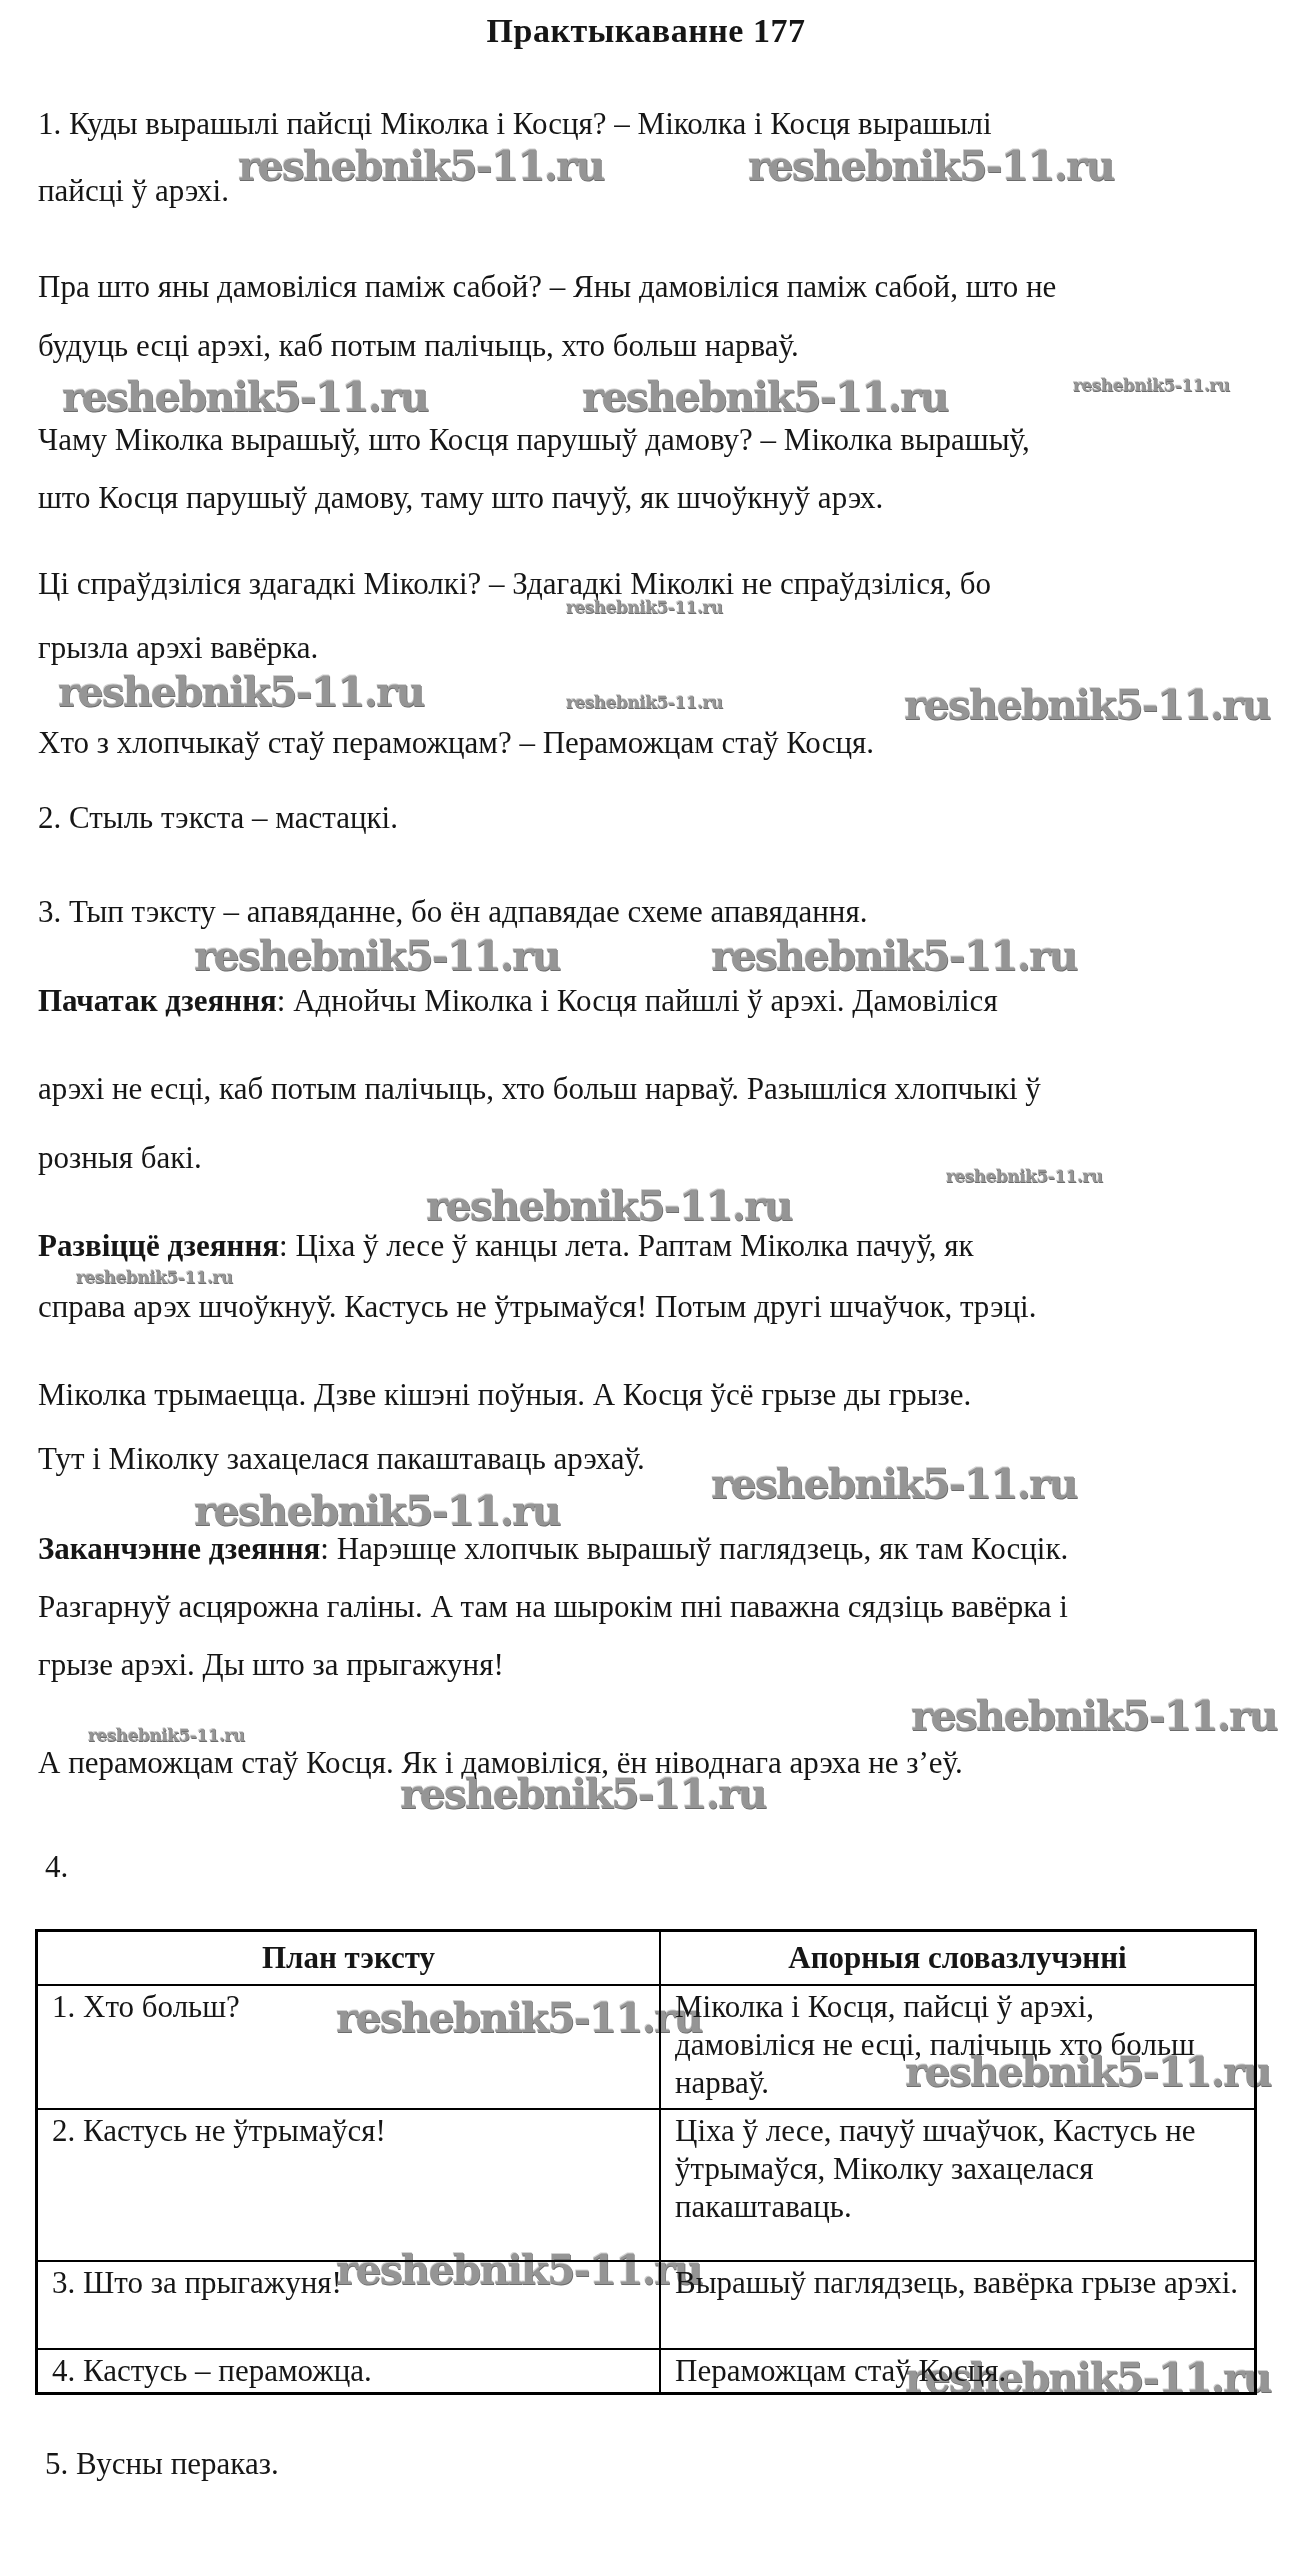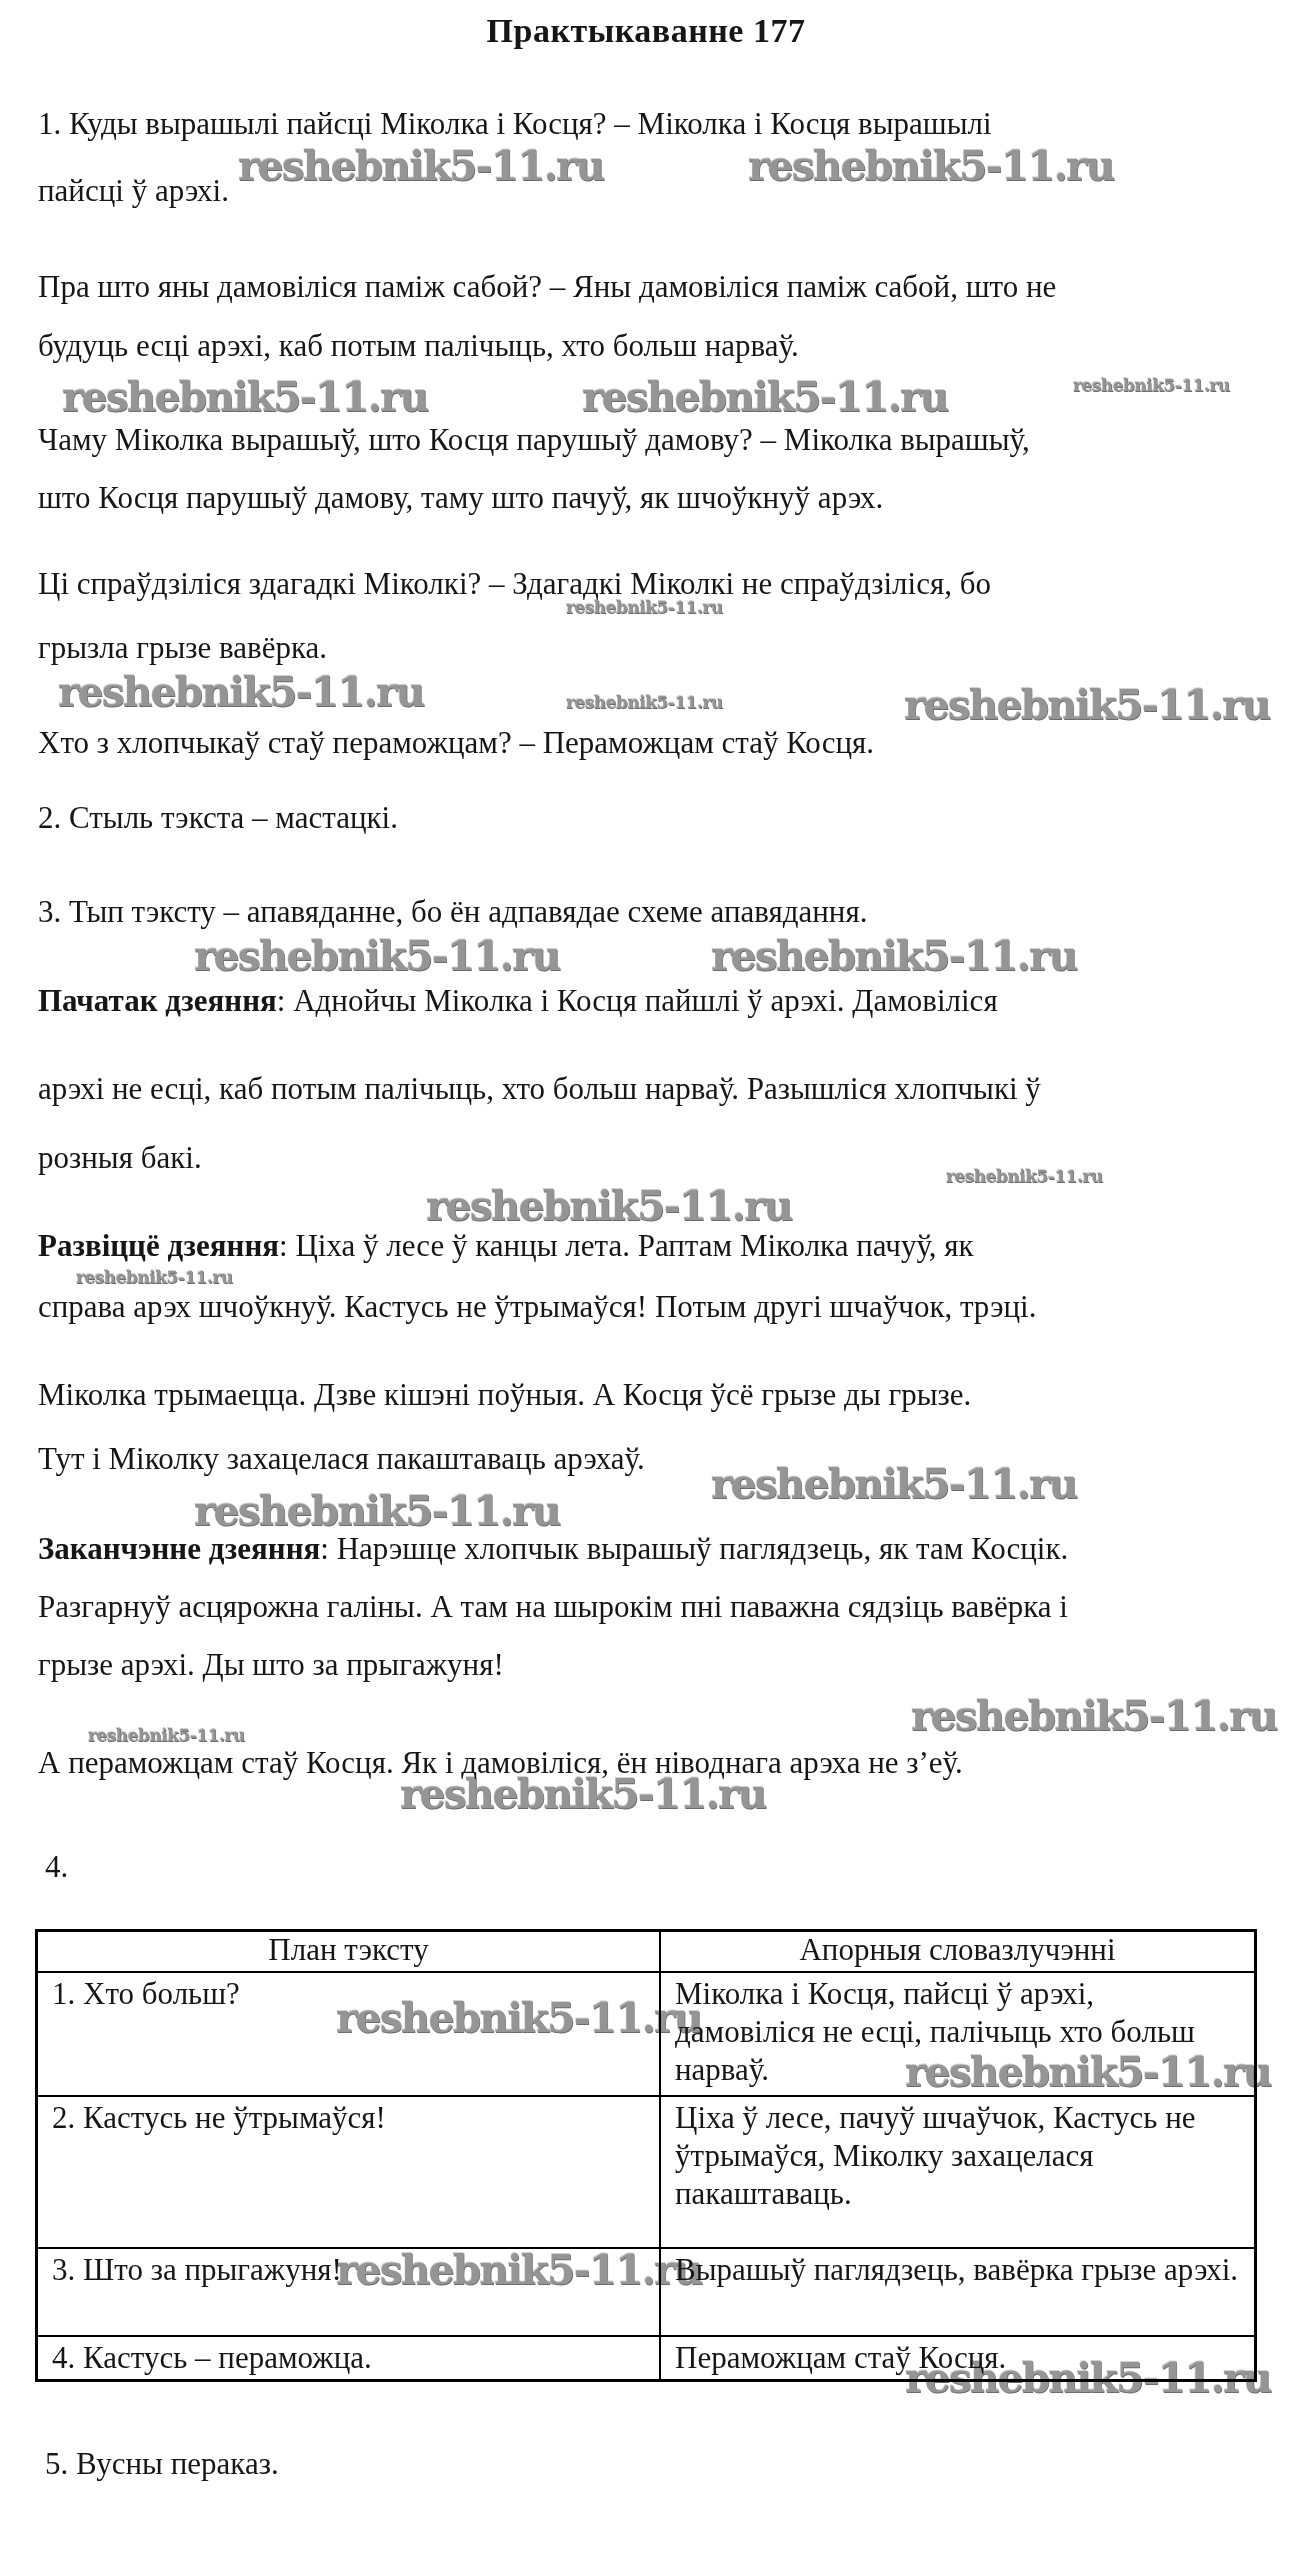--- a/index.html
+++ b/index.html
@@ -50,22 +50,22 @@
     border:2px solid #000;
     vertical-align:top;
     padding:2px 14px 2px 14px;
     line-height:38px;
     text-align:left;
     overflow:hidden;
   }
   .doc-table th{
     border-top-width:3px;
     text-align:center;
-    font-weight:normal;
-    padding:0 4px;
+    font-weight:bold;
+    padding:8px 4px;
     line-height:36px;
   }
   .doc-table .c1{width:613px;}
   .doc-table td.c1{border-left-width:3px;}
   .doc-table td.c2{border-right-width:3px;}
   .doc-table tr.hr th:first-child{border-left-width:3px;}
   .doc-table tr.hr th:last-child{border-right-width:3px;}
   .doc-table tr.r1{height:124px;}
   .doc-table tr.r2{height:152px;}
   .doc-table tr.r3{height:88px;}
@@ -80,21 +80,21 @@
 
   <div class="title">Практыкаванне 177</div>
 
   <div class="bl" style="top:105px">1. Куды вырашылі пайсці Міколка і Косця? – Міколка і Косця вырашылі</div>
   <div class="bl" style="top:172px">пайсці ў арэхі.</div>
   <div class="bl" style="top:268px">Пра што яны дамовіліся паміж сабой? – Яны дамовіліся паміж сабой, што не</div>
   <div class="bl" style="top:327px">будуць есці арэхі, каб потым палічыць, хто больш нарваў.</div>
   <div class="bl" style="top:421px">Чаму Міколка вырашыў, што Косця парушыў дамову? – Міколка вырашыў,</div>
   <div class="bl" style="top:479px">што Косця парушыў дамову, таму што пачуў, як шчоўкнуў арэх.</div>
   <div class="bl" style="top:565px">Ці спраўдзіліся здагадкі Міколкі? – Здагадкі Міколкі не спраўдзіліся, бо</div>
-  <div class="bl" style="top:629px">грызла грызе вавёрка.</div>
+  <div class="bl" style="top:629px">грызла арэхі вавёрка.</div>
   <div class="bl" style="top:724px">Хто з хлопчыкаў стаў пераможцам? – Пераможцам стаў Косця.</div>
   <div class="bl" style="top:799px">2. Стыль тэкста – мастацкі.</div>
   <div class="bl" style="top:893px">3. Тып тэксту – апавяданне, бо ён адпавядае схеме апавядання.</div>
   <div class="bl" style="top:982px"><b>Пачатак дзеяння</b><span>: Аднойчы Міколка і Косця пайшлі ў арэхі. Дамовіліся</span></div>
   <div class="bl" style="top:1070px">арэхі не есці, каб потым палічыць, хто больш нарваў. Разышліся хлопчыкі ў</div>
   <div class="bl" style="top:1139px">розныя бакі.</div>
   <div class="bl" style="top:1227px"><b>Развіццё дзеяння</b><span>: Ціха ў лесе ў канцы лета. Раптам Міколка пачуў, як</span></div>
   <div class="bl" style="top:1288px">справа арэх шчоўкнуў. Кастусь не ўтрымаўся! Потым другі шчаўчок, трэці.</div>
   <div class="bl" style="top:1376px">Міколка трымаецца. Дзве кішэні поўныя. А Косця ўсё грызе ды грызе.</div>
   <div class="bl" style="top:1440px">Тут і Міколку захацелася пакаштаваць арэхаў.</div>

